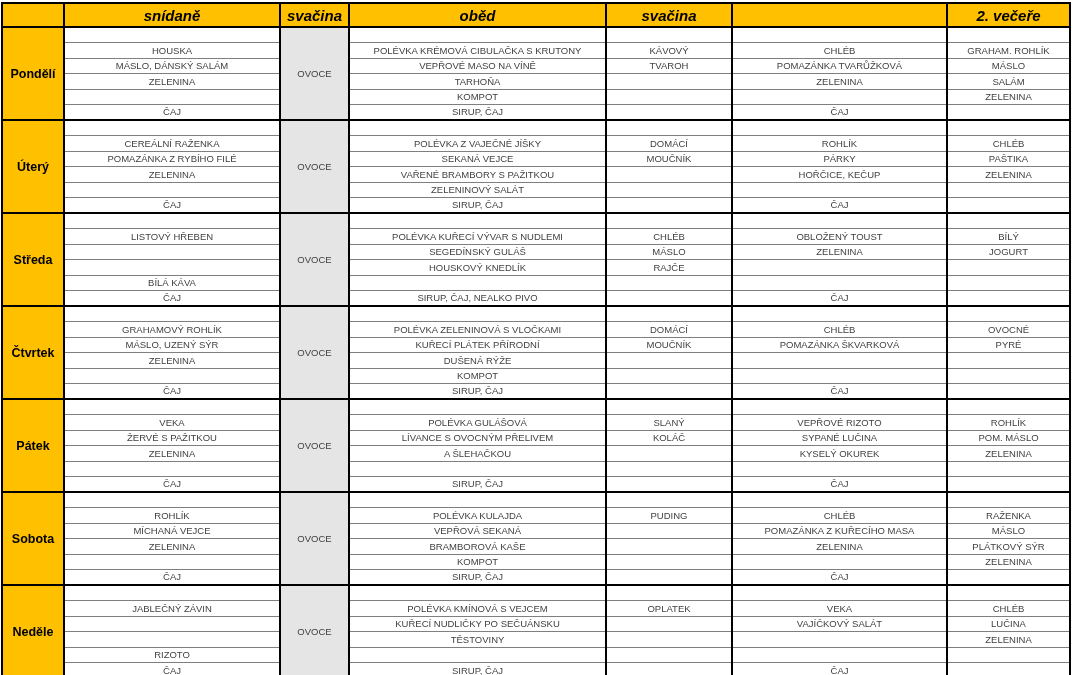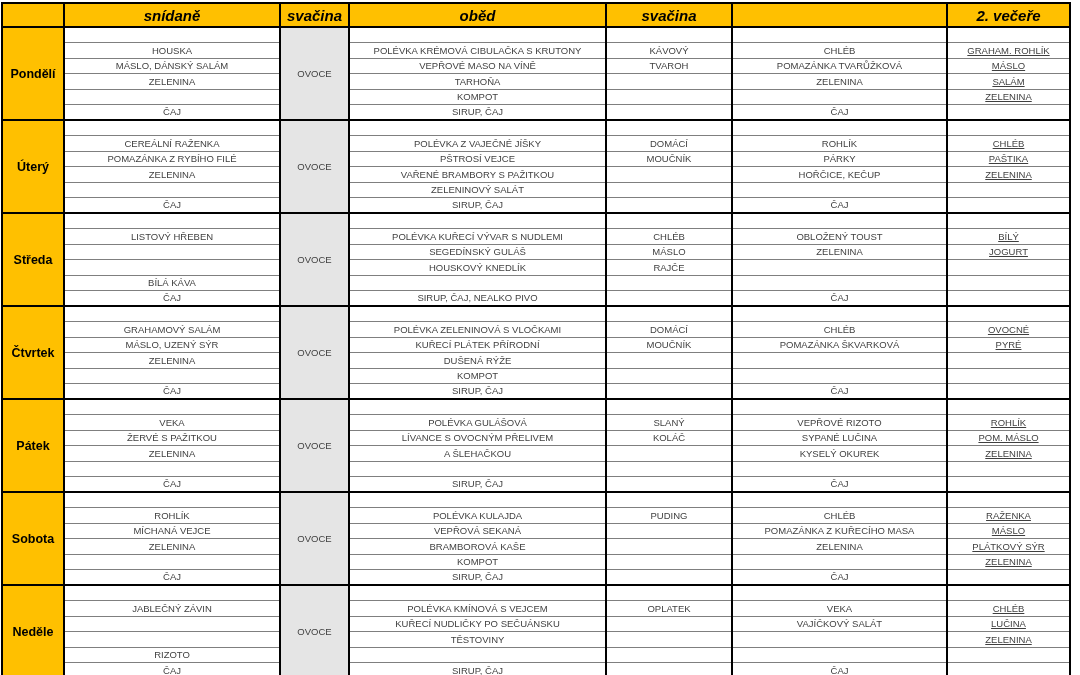--- a/index.html
+++ b/index.html
@@ -50,21 +50,21 @@
     border: 2px solid #000;
     font-weight: bold;
     font-size: 12.5px;
     color: #000;
     text-align: center;
   }
   .menu td.ovoce {
     border: 2px solid #000;
     background: #e5e5e5;
   }
-  .menu td.u { text-decoration: underline; }
+  .menu td.u { }
 </style>
 </head>
 <body>
 
 <div class="page">
   <table class="menu">
     <colgroup>
       <col style="width:62px">
       <col style="width:216px">
       <col style="width:69px">
@@ -140,21 +140,21 @@
         </tr>
         <tr>
           <td class="cell">CEREÁLNÍ RAŽENKA</td>
           <td class="cell">POLÉVKA Z VAJEČNÉ JÍŠKY</td>
           <td class="cell">DOMÁCÍ</td>
           <td class="cell">ROHLÍK</td>
           <td class="cell u">CHLÉB</td>
         </tr>
         <tr>
           <td class="cell">POMAZÁNKA Z RYBÍHO FILÉ</td>
-          <td class="cell">PŠTROSÍ VEJCE</td>
+          <td class="cell">SEKANÁ VEJCE</td>
           <td class="cell">MOUČNÍK</td>
           <td class="cell">PÁRKY</td>
           <td class="cell u">PAŠTIKA</td>
         </tr>
         <tr>
           <td class="cell">ZELENINA</td>
           <td class="cell">VAŘENÉ BRAMBORY S PAŽITKOU</td>
           <td class="cell"></td>
           <td class="cell">HOŘČICE, KEČUP</td>
           <td class="cell u">ZELENINA</td>
@@ -220,21 +220,21 @@
         <tr class="block-start">
           <th class="day" rowspan="6">Čtvrtek</th>
           <td class="cell"></td>
           <td class="cell ovoce" rowspan="6">OVOCE</td>
           <td class="cell"></td>
           <td class="cell"></td>
           <td class="cell"></td>
           <td class="cell u"></td>
         </tr>
         <tr>
-          <td class="cell">GRAHAMOVÝ SALÁM</td>
+          <td class="cell">GRAHAMOVÝ ROHLÍK</td>
           <td class="cell">POLÉVKA ZELENINOVÁ S VLOČKAMI</td>
           <td class="cell">DOMÁCÍ</td>
           <td class="cell">CHLÉB</td>
           <td class="cell u">OVOCNÉ</td>
         </tr>
         <tr>
           <td class="cell">MÁSLO, UZENÝ SÝR</td>
           <td class="cell">KUŘECÍ PLÁTEK PŘÍRODNÍ</td>
           <td class="cell">MOUČNÍK</td>
           <td class="cell">POMAZÁNKA ŠKVARKOVÁ</td>

